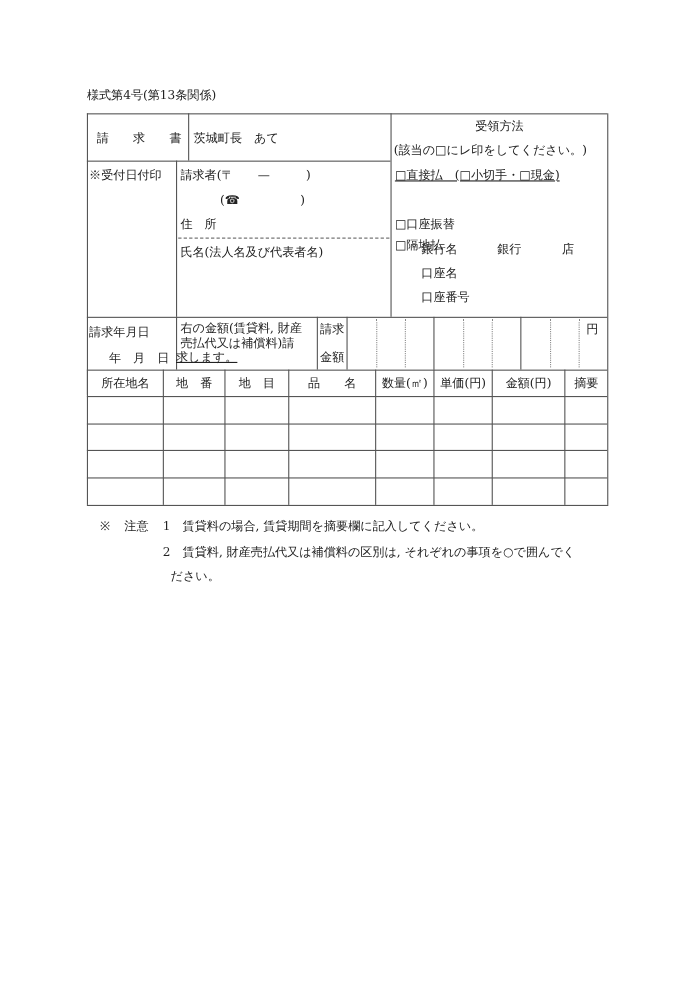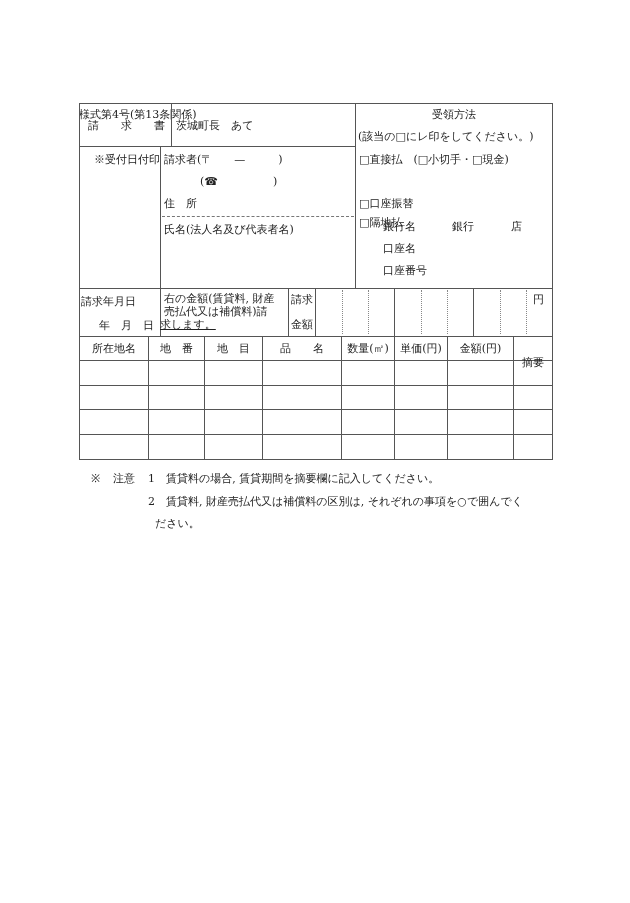--- a/index.html
+++ b/index.html
@@ -8,21 +8,21 @@
   .line-h { position:absolute; height:0; border-top:1px solid #555; }
   .line-v { position:absolute; width:0; border-left:1px solid #555; }
   .dash-h { position:absolute; height:0; border-top:1px dashed #777; }
   .dash-v { position:absolute; width:0; border-left:1px dotted #888; }
   .txt { position:absolute; white-space:nowrap; line-height:14px; }
   .center { text-align:center; }
 </style>
 </head>
 <body>
 
-<div class="txt" style="left:79px;top:80px;font-size:11px;margin-top:28px;">様式第4号(第13条関係)</div>
+<div class="txt" style="left:79px;top:80px;font-size:11px;">様式第4号(第13条関係)</div>
 
 <div>
 
   <div class="line-h" style="left:79px;top:103px;width:473px;"></div>
 
   <div class="line-v" style="left:79px;top:103px;height:256px;"></div>
 
   <div class="line-v" style="left:552px;top:103px;height:356px;"></div>
 
   <div class="line-h" style="left:79px;top:146px;width:276px;"></div>
@@ -68,31 +68,31 @@
   <div class="line-v" style="left:447px;top:336px;height:123px;"></div>
   <div class="line-v" style="left:513px;top:336px;height:123px;"></div>
 </div>
 
 <div class="txt" style="left:88px;top:119px;">請　　求　　書</div>
 <div class="txt" style="left:176px;top:119px;">茨城町長　あて</div>
 
 <div>
   <div class="txt center" style="left:356px;top:108px;width:196px;">受領方法</div>
   <div class="txt" style="left:358px;top:130px;">(該当の□にレ印をしてください。)</div>
-  <div class="txt" style="left:359px;top:153px;">□直接払　(□小切手・□現金)</div>
+  <div class="txt" style="left:359px;top:153px;text-decoration:underline;">□直接払　(□小切手・□現金)</div>
   <div class="txt" style="left:359px;top:175px;margin-top:41px;">□隔地払</div>
   <div class="txt" style="left:359px;top:197px;">□口座振替</div>
   <div class="txt" style="left:383px;top:220px;">銀行名</div>
   <div class="txt" style="left:452px;top:220px;">銀行</div>
   <div class="txt" style="left:511px;top:220px;">店</div>
   <div class="txt" style="left:383px;top:242px;">口座名</div>
   <div class="txt" style="left:383px;top:264px;">口座番号</div>
 </div>
 
-<div class="txt" style="left:81px;top:153px;margin-left:13px;">※受付日付印</div>
+<div class="txt" style="left:81px;top:153px;">※受付日付印</div>
 
 <div>
   <div class="txt" style="left:164px;top:153px;">請求者(〒　　—　　　)</div>
   <div class="txt" style="left:200px;top:175px;">(☎　　　　　)</div>
   <div class="txt" style="left:164px;top:197px;">住　所</div>
   <div class="txt" style="left:164px;top:223px;">氏名(法人名及び代表者名)</div>
 </div>
 
 <div class="txt" style="left:81px;top:295px;">請求年月日</div>
 <div class="txt" style="left:99px;top:319px;word-spacing:6px;">年　月　日</div>
@@ -107,21 +107,21 @@
 <div class="txt" style="left:533px;top:293px;">円</div>
 
 <div>
   <div class="txt center" style="left:80px;top:342px;width:68px;">所在地名</div>
   <div class="txt center" style="left:149px;top:342px;width:55px;">地　番</div>
   <div class="txt center" style="left:205px;top:342px;width:57px;">地　目</div>
   <div class="txt center" style="left:263px;top:342px;width:78px;">品　　名</div>
   <div class="txt center" style="left:342px;top:342px;width:52px;">数量(㎡)</div>
   <div class="txt center" style="left:395px;top:342px;width:52px;">単価(円)</div>
   <div class="txt center" style="left:448px;top:342px;width:65px;">金額(円)</div>
-  <div class="txt center" style="left:514px;top:356px;width:38px;">摘要</div>
+  <div class="txt center" style="left:514px;top:342px;width:38px;">摘要</div>
 
   <div class="abs" style="left:80px;top:361px;width:472px;height:24px;"></div>
   <div class="abs" style="left:80px;top:386px;width:472px;height:23px;"></div>
   <div class="abs" style="left:80px;top:410px;width:472px;height:24px;"></div>
   <div class="abs" style="left:80px;top:435px;width:472px;height:24px;"></div>
 </div>
 
 <div>
   <div class="txt" style="left:91px;top:472px;">※</div>
   <div class="txt" style="left:113px;top:472px;">注意</div>

